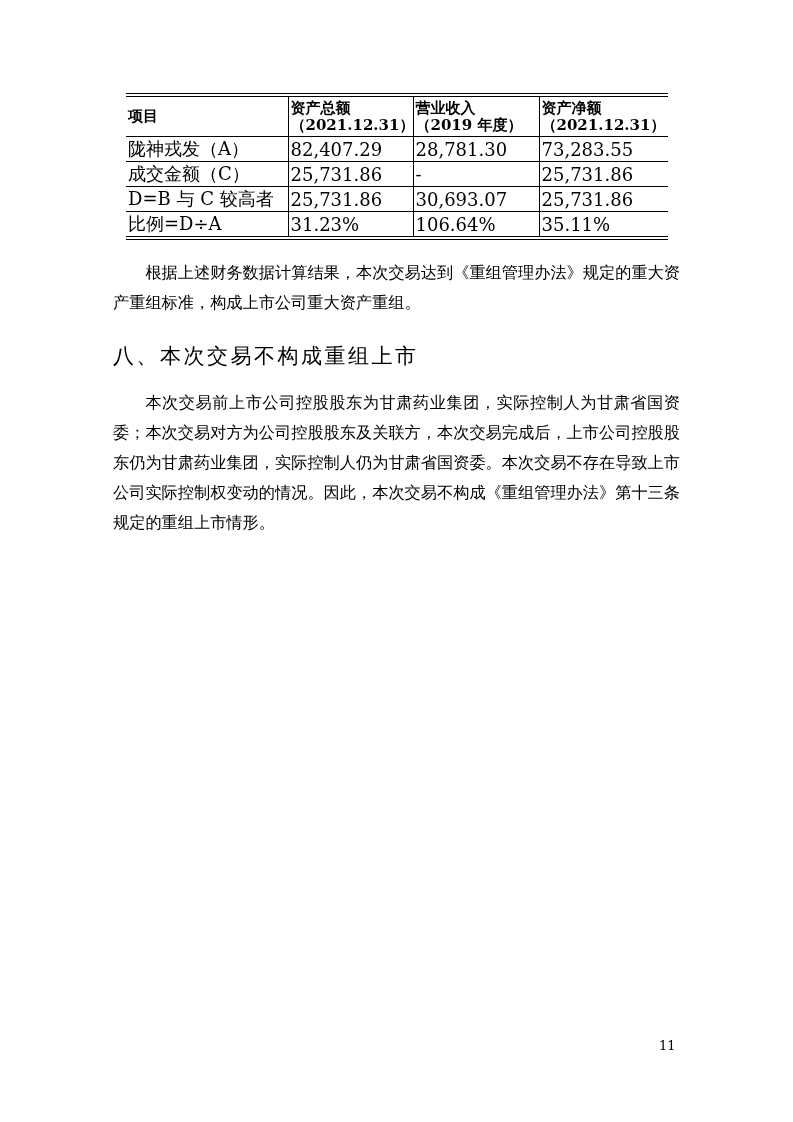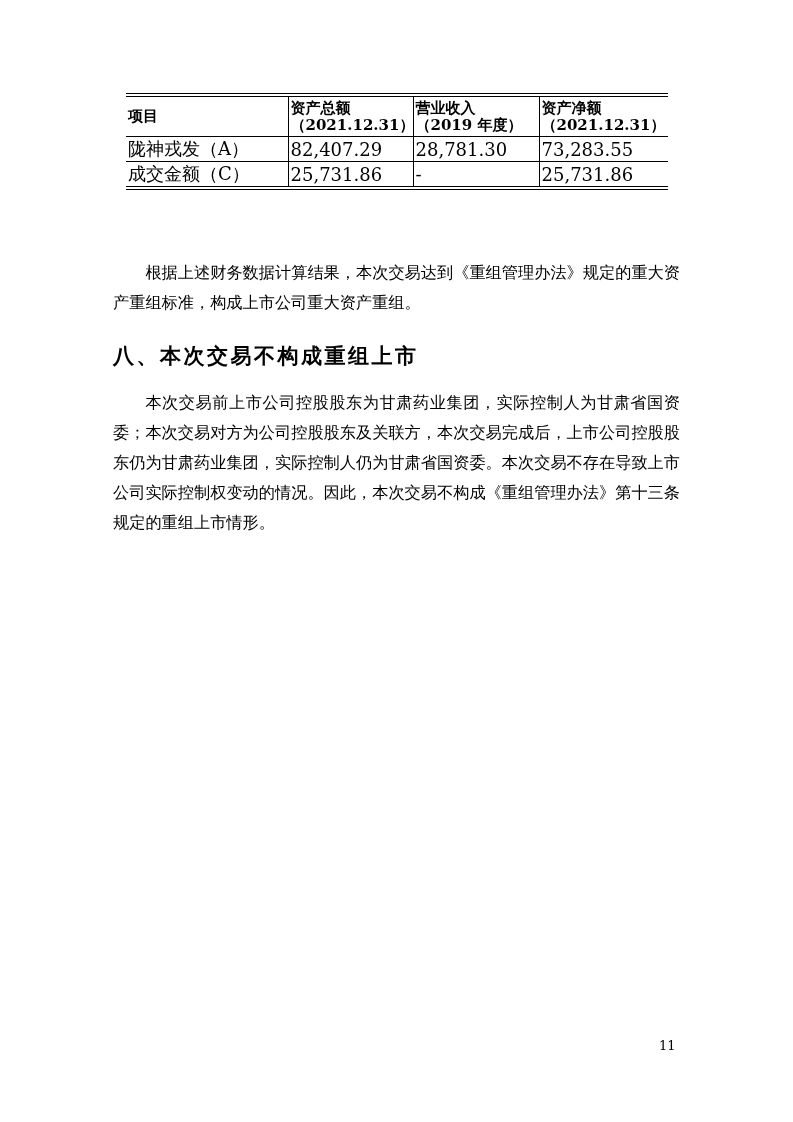--- a/index.html
+++ b/index.html
@@ -71,21 +71,21 @@
   }
   #para-after-table { top: 258px; }
   #section-paragraph { top: 388px; }
 
   .section-heading {
     position: absolute;
     left: 113px;
     top: 343px;
     margin: 0;
     font-family: "DejaVu Sans", sans-serif;
-    font-weight: bold;
+    font-weight: normal;
     font-size: 21px;
     letter-spacing: 2.5px;
     line-height: 26px;
     color: #000000;
     white-space: nowrap;
   }
 
   .page-number {
     position: absolute;
     left: 659px;
@@ -134,20 +134,32 @@
         <td>82,407.29</td>
         <td>28,781.30</td>
         <td>73,283.55</td>
       </tr>
       <tr>
         <td>成交金额（C）</td>
         <td>25,731.86</td>
         <td>-</td>
         <td>25,731.86</td>
       </tr>
+      <tr>
+        <td>D=B 与 C 较高者</td>
+        <td>25,731.86</td>
+        <td>30,693.07</td>
+        <td>25,731.86</td>
+      </tr>
+      <tr>
+        <td>比例=D÷A</td>
+        <td>31.23%</td>
+        <td>106.64%</td>
+        <td>35.11%</td>
+      </tr>
     </tbody>
   </table>
 
   <p class="body-paragraph" id="para-after-table">根据上述财务数据计算结果，本次交易达到《重组管理办法》规定的重大资产重组标准，构成上市公司重大资产重组。</p>
 
   <h2 class="section-heading">八、本次交易不构成重组上市</h2>
 
   <p class="body-paragraph" id="section-paragraph">本次交易前上市公司控股股东为甘肃药业集团，实际控制人为甘肃省国资委；本次交易对方为公司控股股东及关联方，本次交易完成后，上市公司控股股东仍为甘肃药业集团，实际控制人仍为甘肃省国资委。本次交易不存在导致上市公司实际控制权变动的情况。因此，本次交易不构成《重组管理办法》第十三条规定的重组上市情形。</p>
 
   <div class="page-number">11</div>

